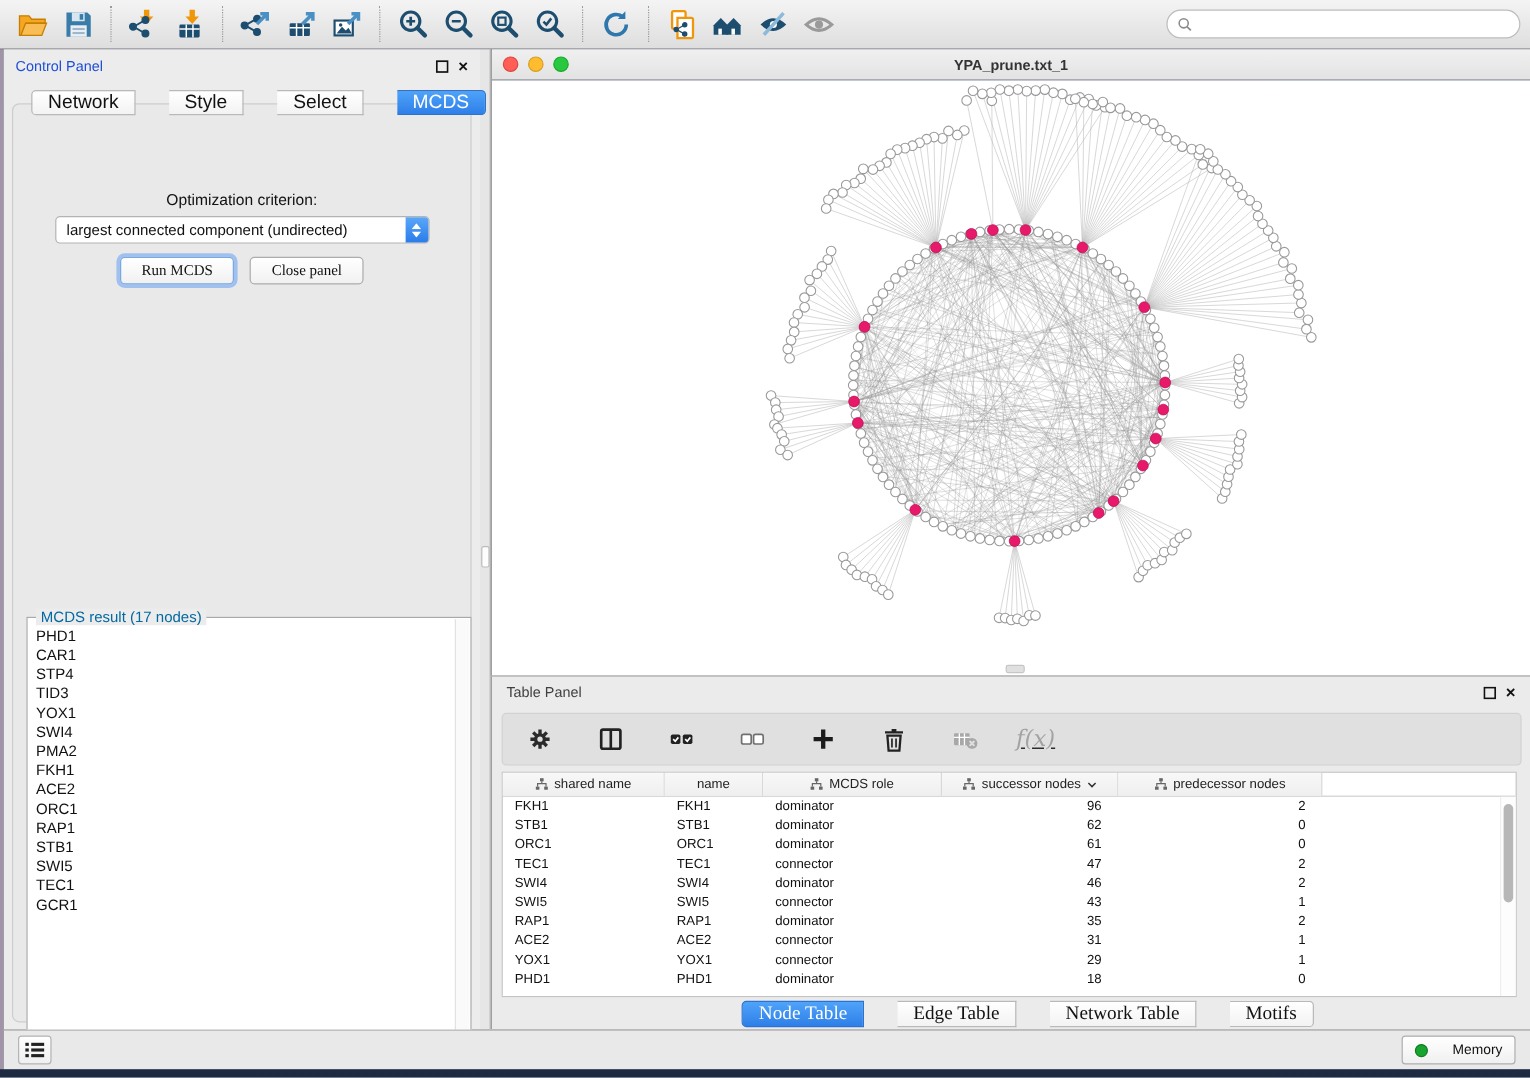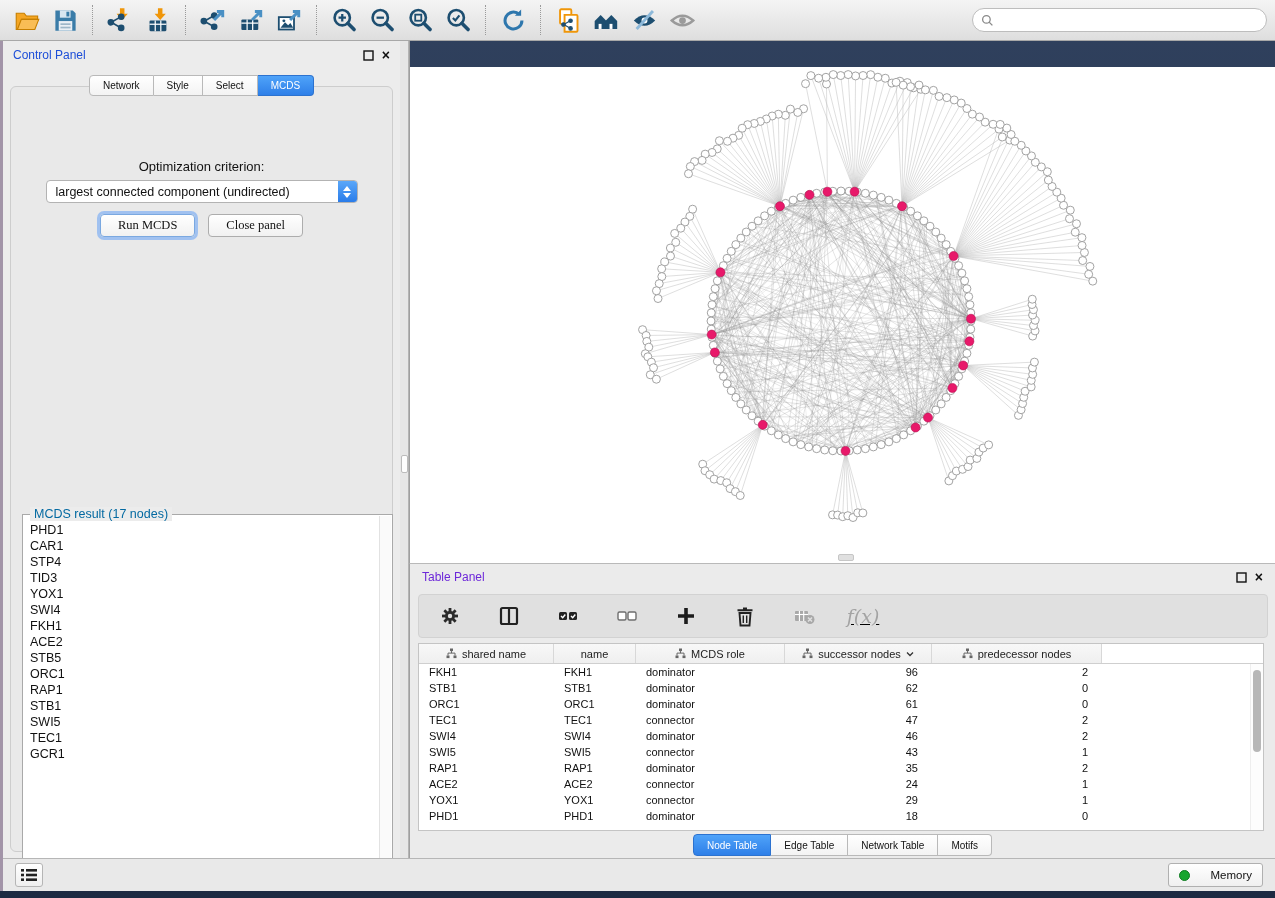--- a/index.html
+++ b/index.html
@@ -29,21 +29,21 @@
 
   
   .cp-titlebar { position:absolute; left:0; top:0; width:100%; height:28px; display:flex; align-items:center; padding:0 10px; }
   .cp-title { font-size:12px; color:#1d4ed8; }
   .win-btns { margin-left:auto; display:flex; align-items:center; gap:8px; }
   .float-btn svg { width:11px; height:11px; display:block; }
   .close-btn { font-size:14px; font-weight:bold; color:#111; line-height:11px; }
   .cp-box { position:absolute; left:7px; top:45px; width:383px; height:766px; background:#e9e9e9; border:1px solid #cdcdcd; border-radius:6px; }
   .seg { position:absolute; top:34px; left:0; width:100%; display:flex; justify-content:center; z-index:2; }
   .seg .segbtn { height:21px; padding:0 13px; background:linear-gradient(#ffffff,#f3f3f3); border:1px solid #b9b9b9; border-left:none;
-    font-size:10px; color:#111; display:flex; align-items:center; }
+    font-size:16px; color:#111; display:flex; align-items:center;margin-left:28px; }
   .seg .segbtn:first-child { border-left:1px solid #b9b9b9; border-radius:4px 0 0 4px; }
   .seg .segbtn:last-child { border-radius:0 4px 4px 0; }
   .seg .segbtn.active { background:linear-gradient(#4fa3f9,#2e7fe8); color:#fff; border-color:#2c72cf; }
   .opt-label { position:absolute; top:72px; width:100%; text-align:center; font-size:13px; color:#111; }
   .dropdown { position:absolute; top:93px; left:50%; transform:translateX(-50%); width:312px; height:23px; background:#fff;
     border:1px solid #b3b3b3; border-radius:4px; display:flex; align-items:center; }
   .dropdown .dval { flex:1; font-size:12.5px; padding-left:9px; color:#111; white-space:nowrap; }
   .dd-step { width:19px; height:21px; margin:0; border-radius:0 3px 3px 0; background:linear-gradient(#5aa7f9,#2a7ce9);
     display:flex; flex-direction:column; align-items:center; justify-content:center; gap:2px; }
   .btn-row { position:absolute; top:127px; width:100%; display:flex; justify-content:center; gap:13px; }
@@ -62,37 +62,37 @@
     border-bottom:1px solid #bdbdbd; display:flex; align-items:center; padding:0 9px; }
   .lights { display:flex; gap:8px; }
   .light { width:13px; height:13px; border-radius:50%; }
   .net-title { position:absolute; left:0; width:100%; text-align:center; font-size:12px; font-weight:bold; color:#333; }
   .net-canvas { position:absolute; left:0; top:26px; width:866px; height:496px; background:#fff; }
   .hgrip { position:absolute; left:428px; bottom:2px; width:16px; height:7px; background:#e0e0e0; border:1px solid #c6c6c6; border-radius:2px; }
 
   
   .table-panel { position:absolute; left:0; top:522px; width:866px; height:295px; background:#ebebeb; border-left:1px solid #9f9f9f; border-top:1px solid #b9b9b9; }
   .tp-titlebar { position:absolute; left:0; top:0; width:100%; height:26px; display:flex; align-items:center; padding:0 12px; }
-  .tp-title { font-size:12px; color:#6d28d9; }
+  .tp-title { font-size:12px; color:#404040; }
   .tp-toolbar { position:absolute; left:8px; top:30px; width:850px; height:44px; background:#e0e0e0; border:1px solid #d2d2d2;
     border-radius:4px; display:flex; align-items:center; gap:29px; padding-left:16px;text-decoration:underline; }
   .ttbtn { width:30px; height:30px; display:flex; align-items:center; justify-content:center; }
   .ttbtn svg { width:22px; height:22px; }
   .fx-label { font-family:"DejaVu Serif",serif; font-style:italic; font-size:19px; color:#a3a3a3; }
   .table-wrap { position:absolute; left:8px; top:79px; width:846px; height:188px; background:#fff; border:1px solid #c4c4c4; }
   .thead { display:flex; height:20px; border-bottom:1px solid #cfcfcf; }
   .th { display:flex; align-items:center; justify-content:center; gap:5px; font-size:11px; color:#222;
     background:linear-gradient(#f8f8f8,#efefef); border-right:1px solid #d8d8d8; overflow:hidden; white-space:nowrap; }
   .tbody .tr { display:flex; height:16px; }
   .td { font-size:11px; color:#111; display:flex; align-items:center; overflow:hidden; white-space:nowrap; }
   .td.l { padding-left:10px; } .td.r { justify-content:flex-end; padding-right:14px; }
   .tscroll { position:absolute; right:0; top:20px; bottom:0; width:13px; background:#fdfdfd; border-left:1px solid #eee; }
   .tthumb { position:absolute; left:2px; top:6px; width:8px; height:82px; background:#b7b7b7; border-radius:4px; }
   .tp-tabs { position:absolute; left:0; top:270px; width:100%; display:flex; justify-content:center; }
-  .tp-tabs .segbtn { height:22px; }
+  .tp-tabs .segbtn { height:22px;font-family:Liberation Serif, serif; }
 
   
   .status-bar { position:absolute; left:3px; top:858px; width:1272px; height:33px; background:#e9e9e9; border-top:1px solid #b6b6b6;
     display:flex; align-items:center; padding:0 12px; }
   .list-btn { width:28px; height:24px; background:linear-gradient(#fff,#efefef); border:1px solid #b5b5b5; border-radius:3px;
     display:flex; align-items:center; justify-content:center; }
   .mem-btn { margin-left:auto; height:24px; padding:0 10px; background:linear-gradient(#fff,#f0f0f0); border:1px solid #b0b0b0;
     border-radius:3px; display:flex; align-items:center; gap:20px; font-size:11.5px; color:#111; }
   .mem-dot { width:11px; height:11px; border-radius:50%; background:#17a52f; border:1px solid #0e7c20; }
 </style>
@@ -329,42 +329,50 @@
       </div>
       <div class="mcds-fieldset">
         <span class="mcds-legend">MCDS result (17 nodes)</span>
         <div class="mcds-list" id="mcds-list">
             <div>PHD1</div>
             <div>CAR1</div>
             <div>STP4</div>
             <div>TID3</div>
             <div>YOX1</div>
             <div>SWI4</div>
+            <div>PMA2</div>
             <div>FKH1</div>
             <div>ACE2</div>
-            <div>STB5</div>
             <div>ORC1</div>
             <div>RAP1</div>
             <div>STB1</div>
             <div>SWI5</div>
             <div>TEC1</div>
             <div>GCR1</div>
           </div>
         <div class="mcds-scroll"></div>
       </div>
     </div>
   </div>
 
   <div class="vsplitter">
       <div class="vgrip"></div>
     </div>
 
   <div class="right-col">
 
     <div class="net-window">
+      <div class="net-titlebar">
+        <span class="net-title">YPA_prune.txt_1</span>
+        <span class="lights">
+          <span class="light" style="background:#ff5f57;border:1px solid #e0443e;"></span>
+          <span class="light" style="background:#febc2e;border:1px solid #d89e24;"></span>
+          <span class="light" style="background:#28c840;border:1px solid #1aab29;"></span>
+        </span>
+      </div>
       <div class="net-canvas">
         <svg id="net-svg" width="866" height="496" viewBox="0 0 866 496">
             <g>
               <line x1="310.46609890631765" y1="205.3011428559314" x2="307.8012551657261" y2="212.50217751183231" stroke="#8f8f8f" stroke-width="0.6" opacity="0.4"></line>
               <line x1="310.46609890631765" y1="205.3011428559314" x2="509.0322840132982" y2="357.97577915874433" stroke="#8f8f8f" stroke-width="0.6" opacity="0.4"></line>
               <line x1="310.46609890631765" y1="205.3011428559314" x2="368.1817421748853" y2="367.81505385412515" stroke="#8f8f8f" stroke-width="0.6" opacity="0.4"></line>
               <line x1="310.46609890631765" y1="205.3011428559314" x2="490.1541666020507" y2="138.23824217982508" stroke="#8f8f8f" stroke-width="0.6" opacity="0.4"></line>
               <line x1="310.46609890631765" y1="205.3011428559314" x2="302.81043191558194" y2="275.62023668534516" stroke="#8f8f8f" stroke-width="0.6" opacity="0.4"></line>
               <line x1="310.46609890631765" y1="205.3011428559314" x2="412.0943297882006" y2="125.38205555272359" stroke="#8f8f8f" stroke-width="0.6" opacity="0.4"></line>
               <line x1="310.46609890631765" y1="205.3011428559314" x2="338.9287553695868" y2="345.77628186087406" stroke="#8f8f8f" stroke-width="0.6" opacity="0.4"></line>
@@ -1441,21 +1449,21 @@
               <div class="td l" style="width: 135px;">RAP1</div>
               <div class="td l" style="width: 82px;">RAP1</div>
               <div class="td l" style="width: 149px;">dominator</div>
               <div class="td r" style="width: 147px;">35</div>
               <div class="td r" style="width: 170px;">2</div>
             </div>
             <div class="tr">
               <div class="td l" style="width: 135px;">ACE2</div>
               <div class="td l" style="width: 82px;">ACE2</div>
               <div class="td l" style="width: 149px;">connector</div>
-              <div class="td r" style="width: 147px;">24</div>
+              <div class="td r" style="width: 147px;">31</div>
               <div class="td r" style="width: 170px;">1</div>
             </div>
             <div class="tr">
               <div class="td l" style="width: 135px;">YOX1</div>
               <div class="td l" style="width: 82px;">YOX1</div>
               <div class="td l" style="width: 149px;">connector</div>
               <div class="td r" style="width: 147px;">29</div>
               <div class="td r" style="width: 170px;">1</div>
             </div>
             <div class="tr">

